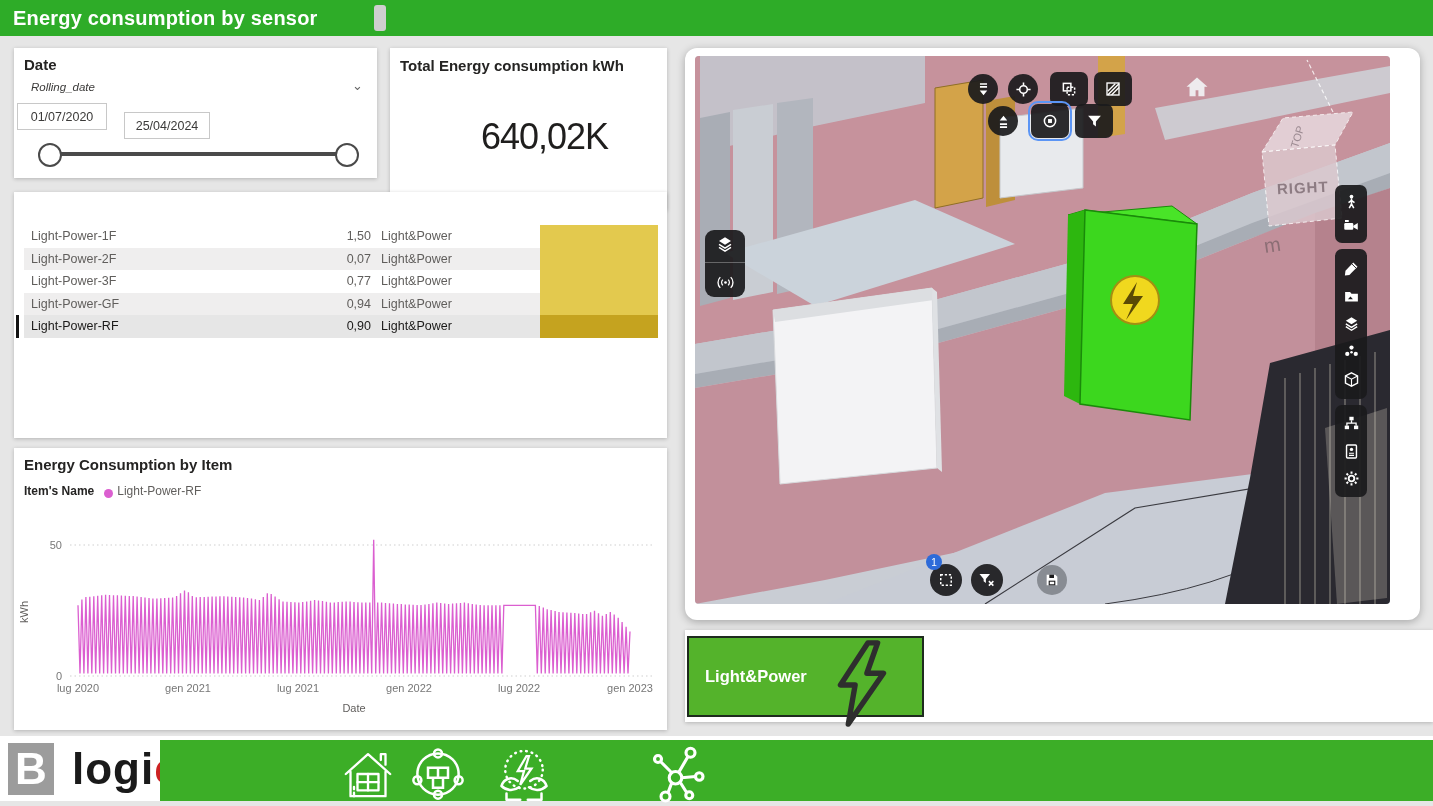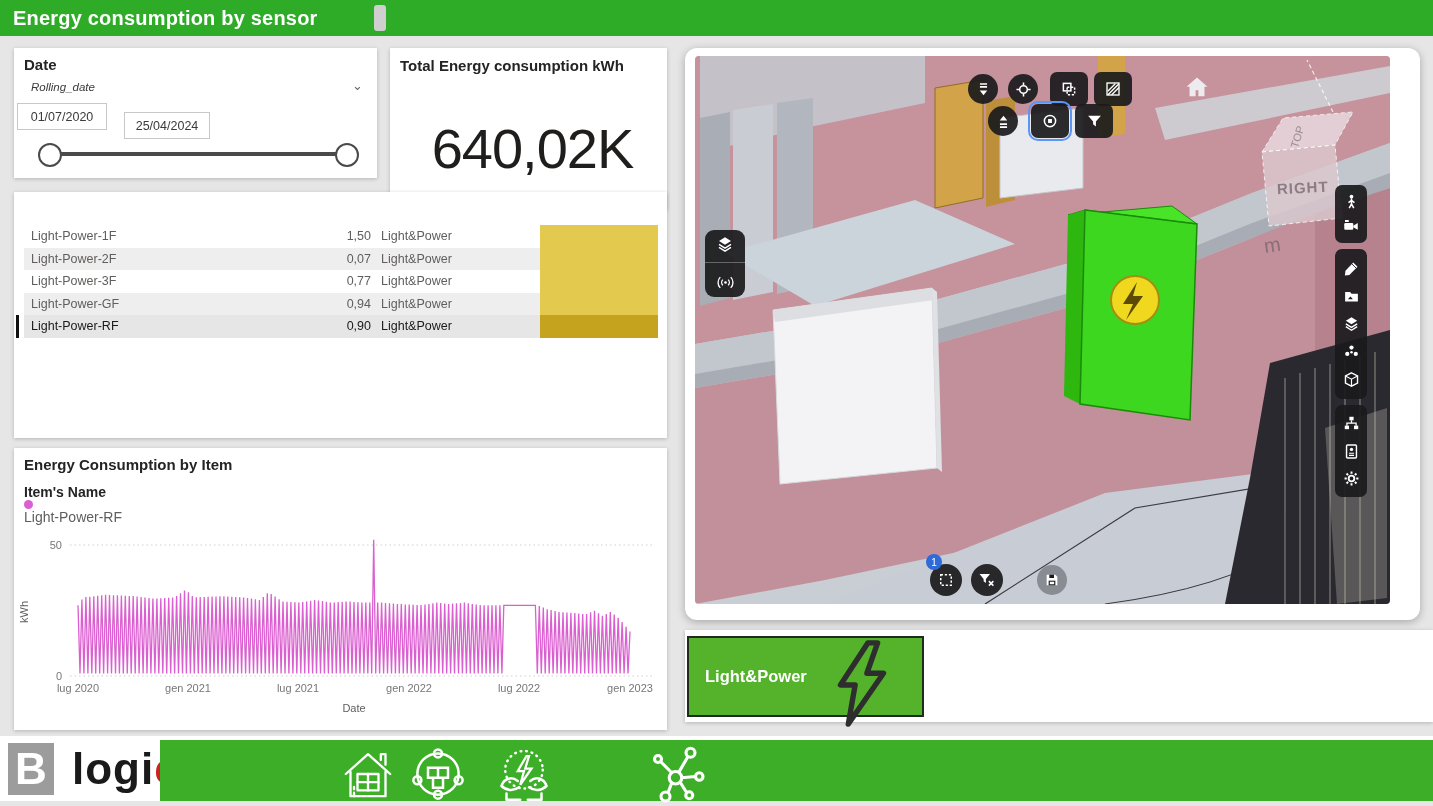--- a/index.html
+++ b/index.html
@@ -14,37 +14,37 @@
   .ctitle{font-size:15px;font-weight:600;color:#252423;}
   #dateCard .ctitle{position:absolute;left:10px;top:8px;}
   #dateCard .field{position:absolute;left:17px;top:33px;font-size:11.5px;color:#3b3a39;font-style:italic;}
   #dateCard .chev{position:absolute;right:14px;top:30px;color:#666;font-size:13px;}
   .dbox{position:absolute;height:25px;border:1px solid #C8C8C8;background:#fff;font-size:12.5px;color:#3b3a39;
         display:flex;align-items:center;justify-content:center;}
   #sliderTrack{position:absolute;left:34px;top:104px;width:297px;height:4px;background:#4A4A4A;border-radius:2px;}
   .knob{position:absolute;top:95px;width:20px;height:20px;background:#fff;border:2.5px solid #4A4A4A;border-radius:50%;}
   
   #kpiCard .ctitle{position:absolute;left:10px;top:8px;width:230px;line-height:20px;}
-  #kpiCard .val{position:absolute;left:4px;top:68px;width:277px;text-align:center;font-size:56px;color:#1f1e1d;letter-spacing:-1px;}
+  #kpiCard .val{position:absolute;left:16px;top:68px;width:277px;text-align:center;font-size:36px;color:#1f1e1d;letter-spacing:-1px;}
   
   #tblCard .ctitle{position:absolute;left:10px;top:9px;}
   #tbl{position:absolute;left:10px;top:33px;width:634px;font-size:12.5px;}
   .trow{display:grid;grid-template-columns:225px 130px 161px 118px;align-items:center;height:22.5px;color:#605E5C;position:relative;}
   .trow.head{height:26px;background:#E9E8E8;color:#252423;font-weight:700;border-bottom:1px solid #9a9a9a;}
   .trow .c2{text-align:right;padding-right:8px;}
   .trow .c4h{text-align:right;padding-right:4px;}
   .trow .c1{padding-left:7px;}
   .trow .c3{padding-left:2px;}
   .swatch{height:22.5px;width:118px;}
   .trow.sel{color:#1b1a19;background:#E6E6E6;}
   .trow.sel .cursor{position:absolute;left:-8px;top:0;width:2.5px;height:100%;background:#111;}
   .trow.alt{background:#EFEEEE;}
   
   #chCard .ctitle{position:absolute;left:10px;top:8px;}
-  #legend{position:absolute;left:10px;top:36px;display:flex;align-items:flex-start;font-size:14px;color:#605E5C;flex-direction:column;}
+  #legend{position:absolute;left:10px;top:36px;display:flex;align-items:flex-end;font-size:12px;color:#605E5C;}
   #legend .lf{font-weight:700;color:#252423;margin-right:10px;}
   #legend .dot{width:9px;height:9px;border-radius:50%;margin-right:4px;}
   #chart-svg{position:absolute;left:0;top:52px;}
   .tick{font-size:11px;fill:#777;}
   .axlab{font-size:11px;fill:#605E5C;}
   
   #viewer{border-radius:12px;box-shadow:0 2px 8px rgba(0,0,0,.28);}
   #viewer svg.scene{position:absolute;left:0;top:0;}
   .vbtn{position:absolute;background:rgba(26,26,28,.92);display:flex;align-items:center;justify-content:center;color:#fff;}
   .vbtn.round{width:30px;height:30px;border-radius:50%;}

